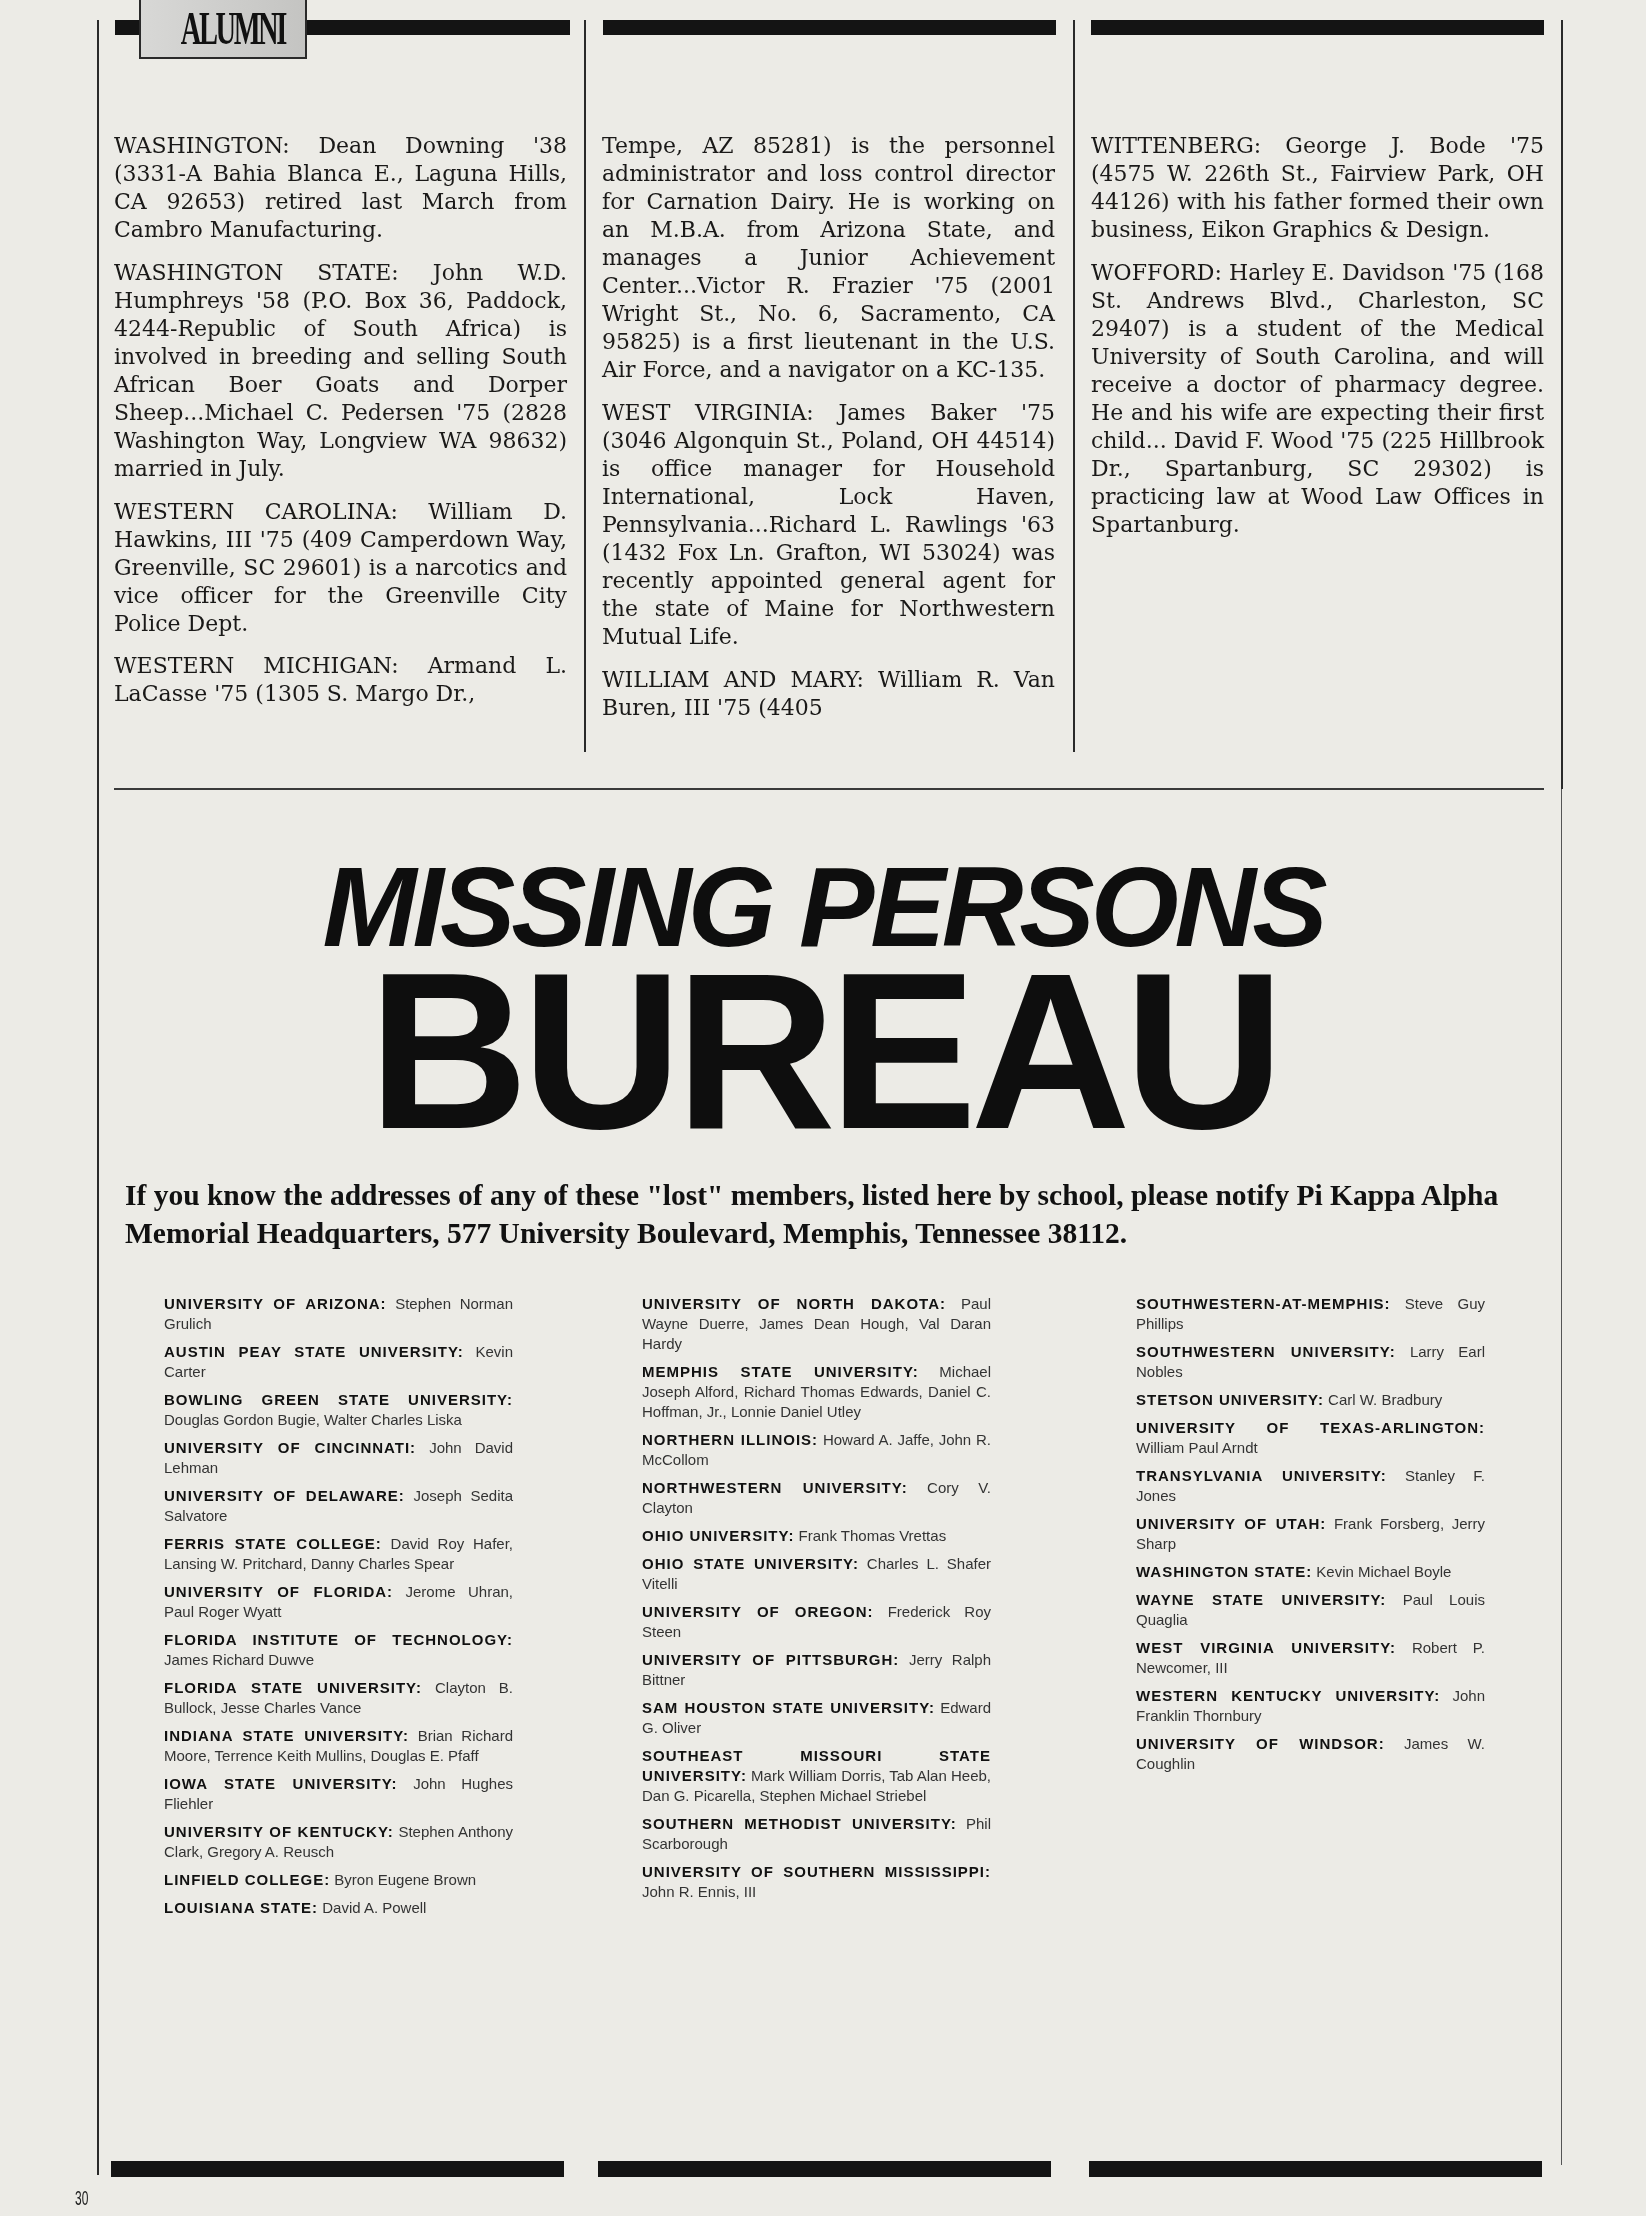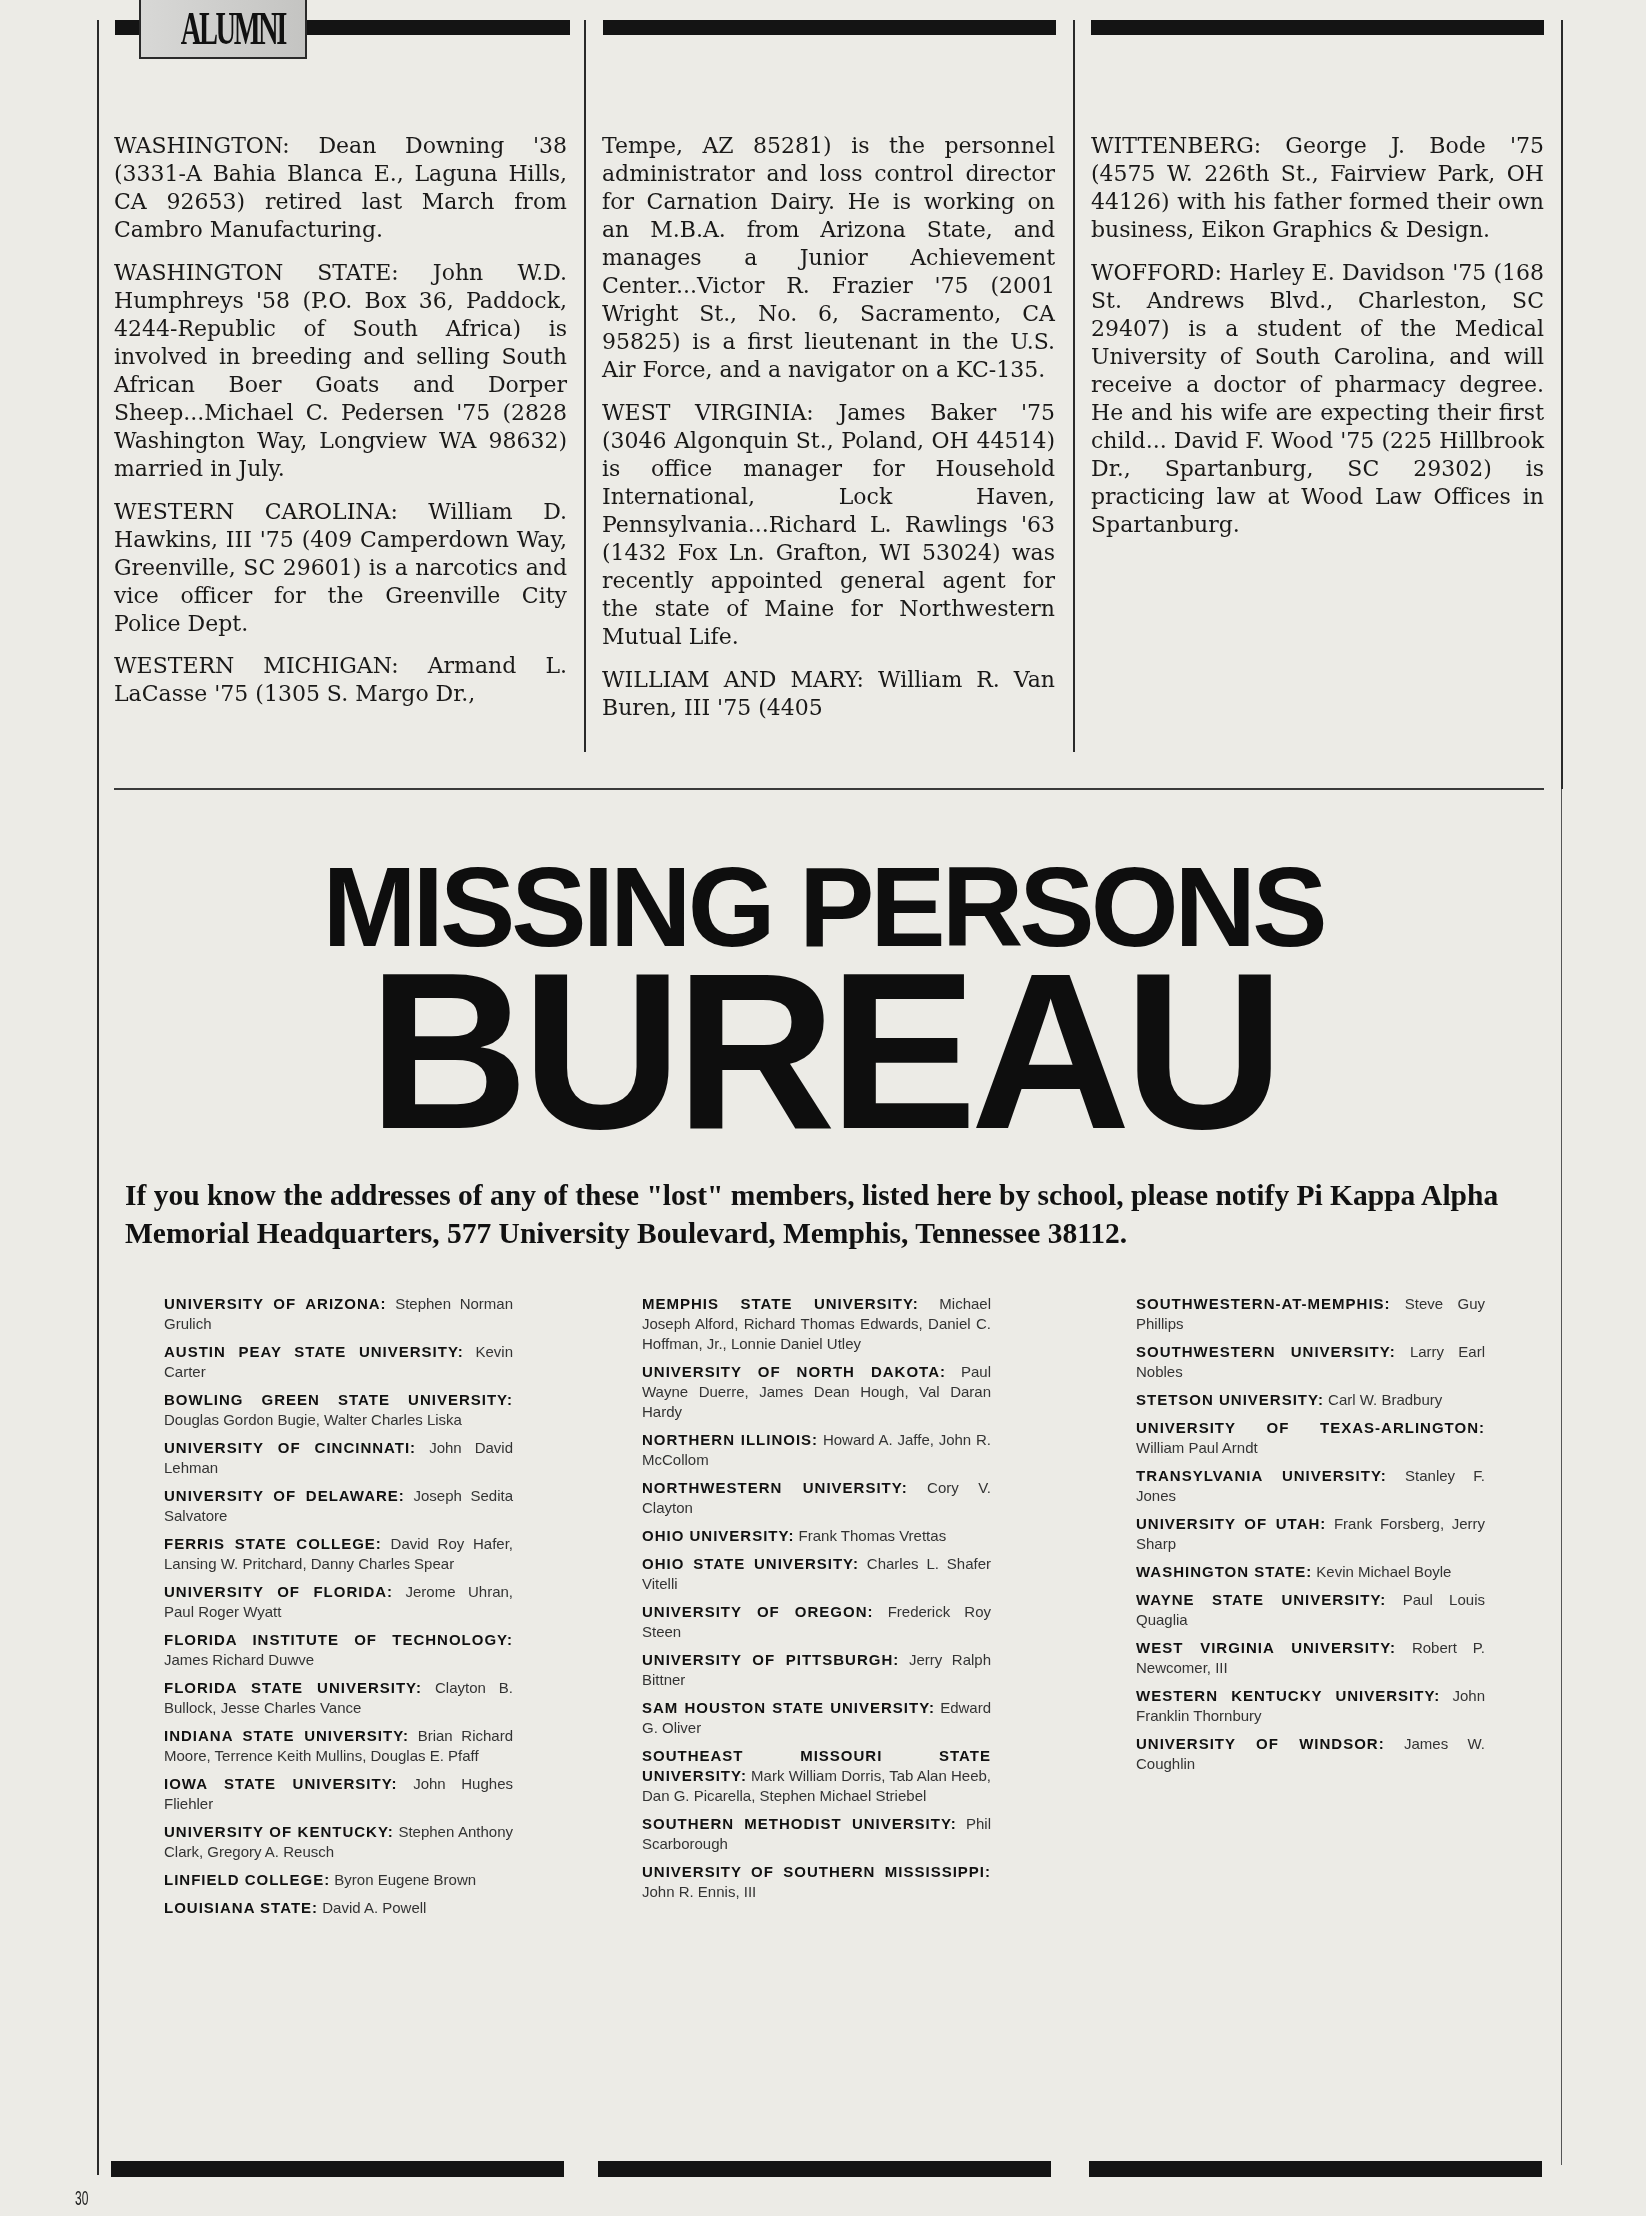--- a/index.html
+++ b/index.html
@@ -35,21 +35,21 @@
   }
   .notes-col p { margin: 0 0 14.8px 0; }
   .notes-col b { font-weight: normal; }
 
   .section-rule { position: absolute; left: 114px; top: 788px; width: 1430px; height: 2px; background: #3a3a3a; }
 
   .headline {
     position: absolute; left: 0; width: 1646px; text-align: center;
     font-family: "Liberation Sans", sans-serif; font-weight: bold; color: #0e0e0e;
   }
-  .headline-1 { top: 847px; font-size: 113px; letter-spacing: -4px; line-height: 121px; transform: scaleX(1.0); }
+  .headline-1 { top: 847px; font-size: 113px; letter-spacing: -4px; line-height: 121px; transform: scaleX(1.0); font-style: italic; }
   .headline-2 { top: 940px; font-size: 222px; letter-spacing: -6.7px; line-height: 222px; }
 
   .intro {
     position: absolute; left: 125px; top: 1176px; width: 1417px;
     font-family: "Liberation Serif", serif; font-weight: bold;
     font-size: 29.5px; line-height: 38px; color: #111;
   }
 
   .list-col {
     position: absolute; top: 1294px; width: 349px;
@@ -116,22 +116,22 @@
     <div class="entry"><span class="school">UNIVERSITY OF FLORIDA:</span> <span class="names">Jerome Uhran, Paul Roger Wyatt</span></div>
     <div class="entry"><span class="school">FLORIDA INSTITUTE OF TECHNOLOGY:</span> <span class="names">James Richard Duwve</span></div>
     <div class="entry"><span class="school">FLORIDA STATE UNIVERSITY:</span> <span class="names">Clayton B. Bullock, Jesse Charles Vance</span></div>
     <div class="entry"><span class="school">INDIANA STATE UNIVERSITY:</span> <span class="names">Brian Richard Moore, Terrence Keith Mullins, Douglas E. Pfaff</span></div>
     <div class="entry"><span class="school">IOWA STATE UNIVERSITY:</span> <span class="names">John Hughes Fliehler</span></div>
     <div class="entry"><span class="school">UNIVERSITY OF KENTUCKY:</span> <span class="names">Stephen Anthony Clark, Gregory A. Reusch</span></div>
     <div class="entry"><span class="school">LINFIELD COLLEGE:</span> <span class="names">Byron Eugene Brown</span></div>
     <div class="entry"><span class="school">LOUISIANA STATE:</span> <span class="names">David A. Powell</span></div>
   </div>
 <div class="list-col" style="left:642px">
+    <div class="entry"><span class="school">UNIVERSITY OF NORTH DAKOTA:</span> <span class="names">Paul Wayne Duerre, James Dean Hough, Val Daran Hardy</span></div>
     <div class="entry"><span class="school">MEMPHIS STATE UNIVERSITY:</span> <span class="names">Michael Joseph Alford, Richard Thomas Edwards, Daniel C. Hoffman, Jr., Lonnie Daniel Utley</span></div>
-    <div class="entry"><span class="school">UNIVERSITY OF NORTH DAKOTA:</span> <span class="names">Paul Wayne Duerre, James Dean Hough, Val Daran Hardy</span></div>
     <div class="entry"><span class="school">NORTHERN ILLINOIS:</span> <span class="names">Howard A. Jaffe, John R. McCollom</span></div>
     <div class="entry"><span class="school">NORTHWESTERN UNIVERSITY:</span> <span class="names">Cory V. Clayton</span></div>
     <div class="entry"><span class="school">OHIO UNIVERSITY:</span> <span class="names">Frank Thomas Vrettas</span></div>
     <div class="entry"><span class="school">OHIO STATE UNIVERSITY:</span> <span class="names">Charles L. Shafer Vitelli</span></div>
     <div class="entry"><span class="school">UNIVERSITY OF OREGON:</span> <span class="names">Frederick Roy Steen</span></div>
     <div class="entry"><span class="school">UNIVERSITY OF PITTSBURGH:</span> <span class="names">Jerry Ralph Bittner</span></div>
     <div class="entry"><span class="school">SAM HOUSTON STATE UNIVERSITY:</span> <span class="names">Edward G. Oliver</span></div>
     <div class="entry"><span class="school">SOUTHEAST MISSOURI STATE UNIVERSITY:</span> <span class="names">Mark William Dorris, Tab Alan Heeb, Dan G. Picarella, Stephen Michael Striebel</span></div>
     <div class="entry"><span class="school">SOUTHERN METHODIST UNIVERSITY:</span> <span class="names">Phil Scarborough</span></div>
     <div class="entry"><span class="school">UNIVERSITY OF SOUTHERN MISSISSIPPI:</span> <span class="names">John R. Ennis, III</span></div>

